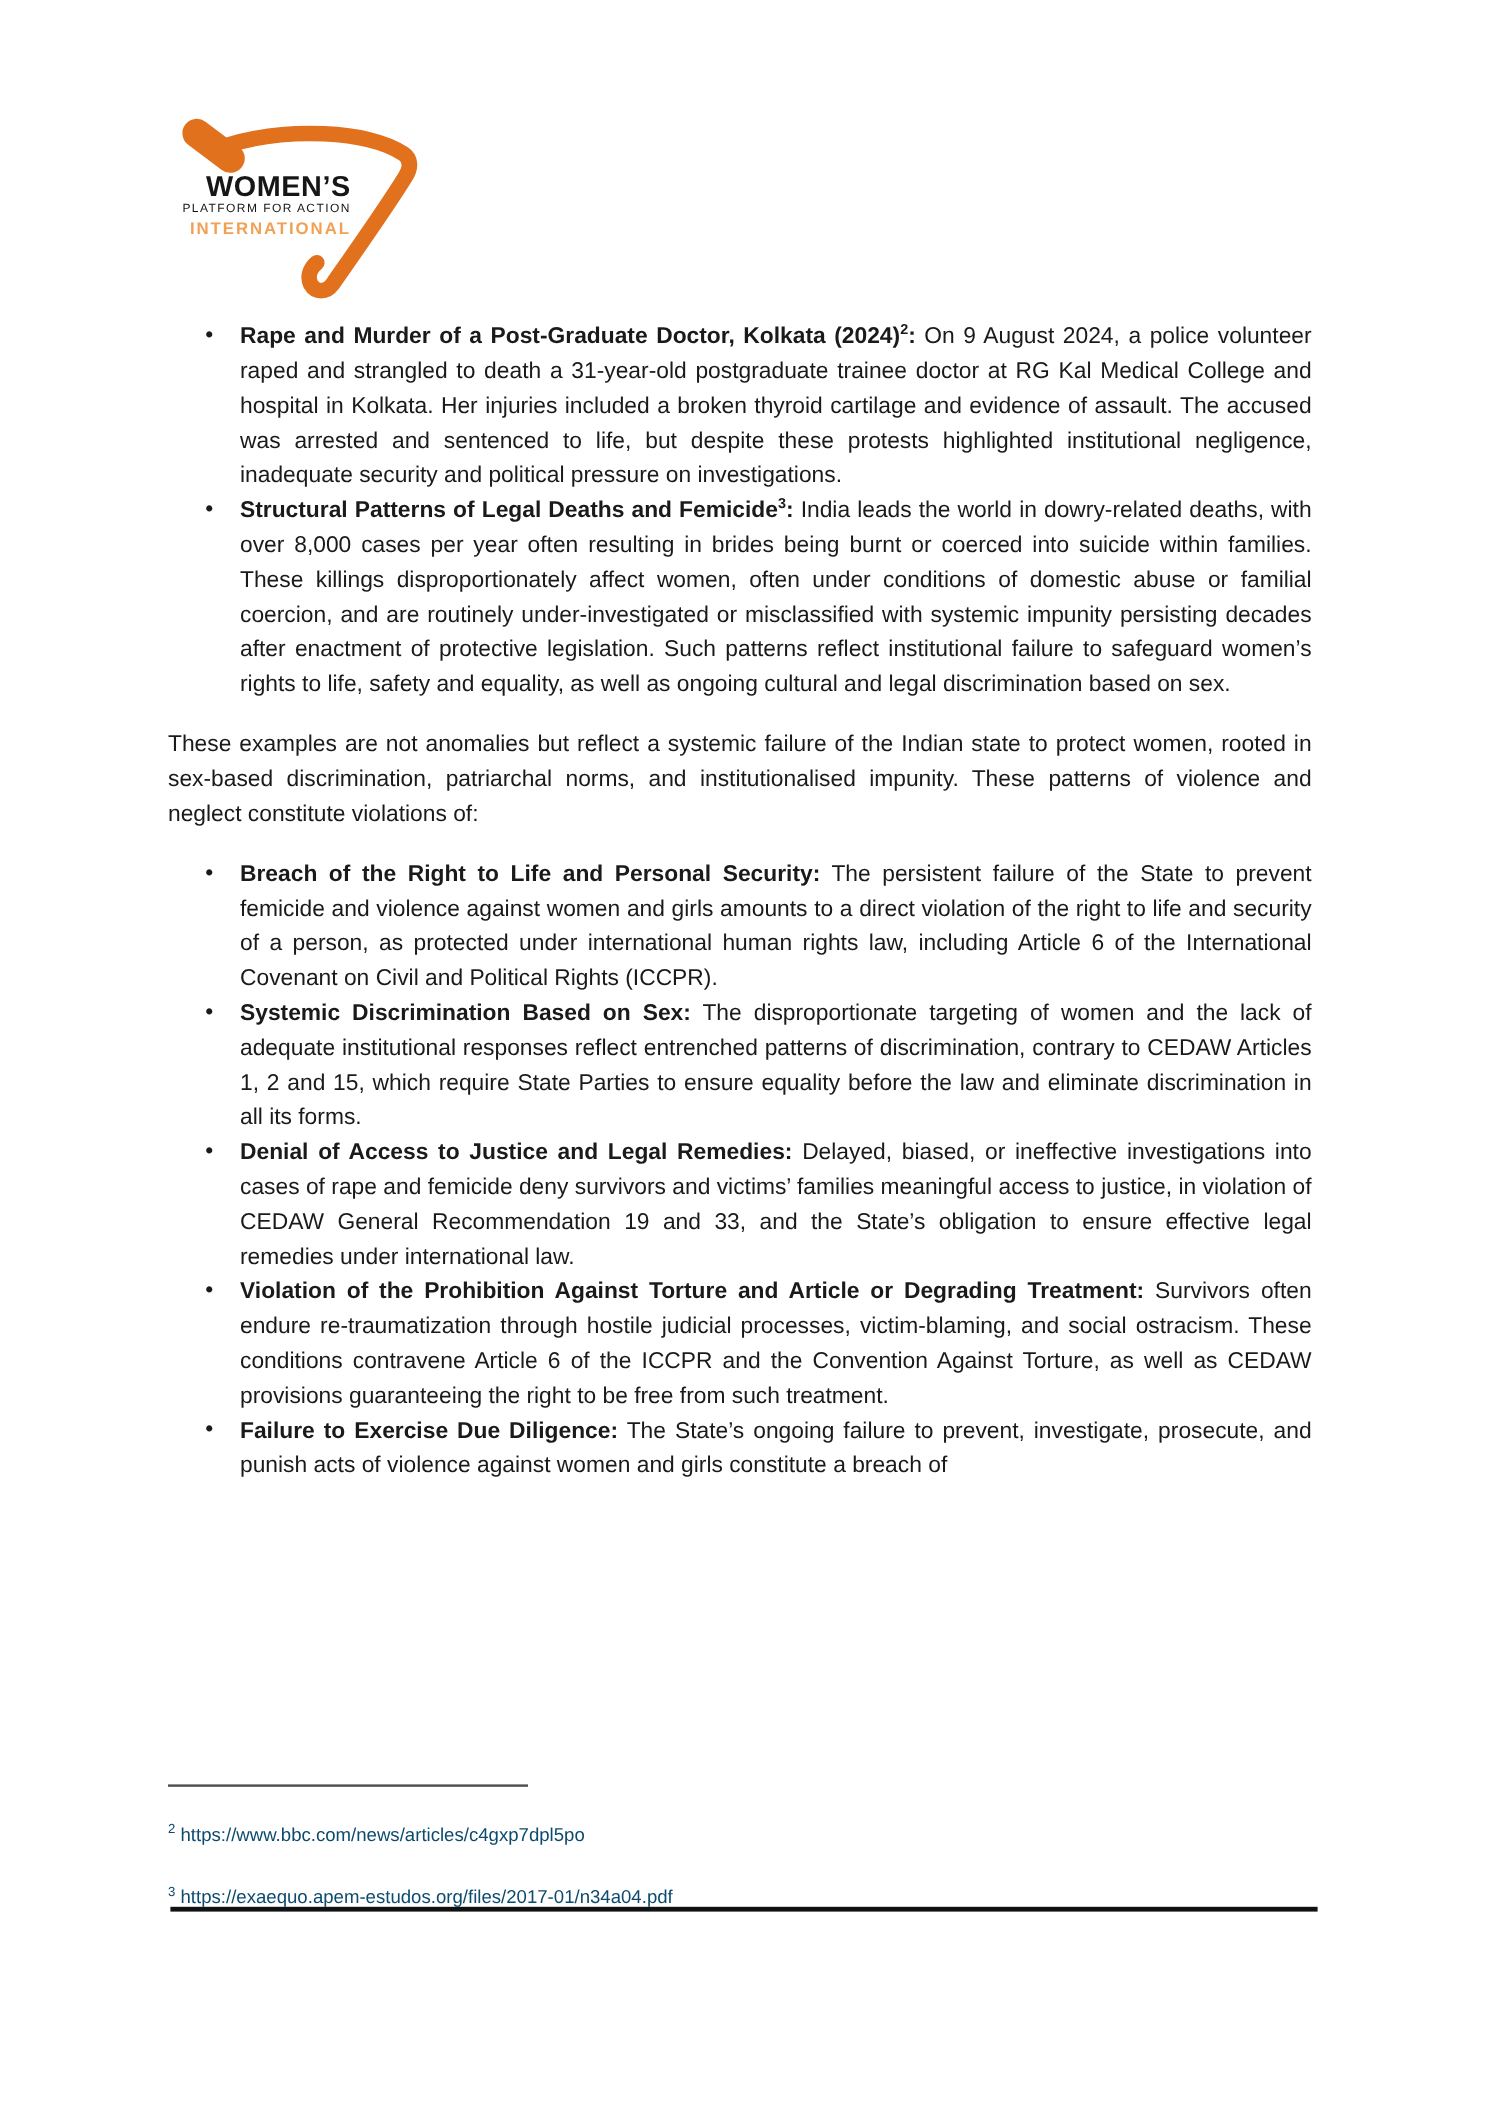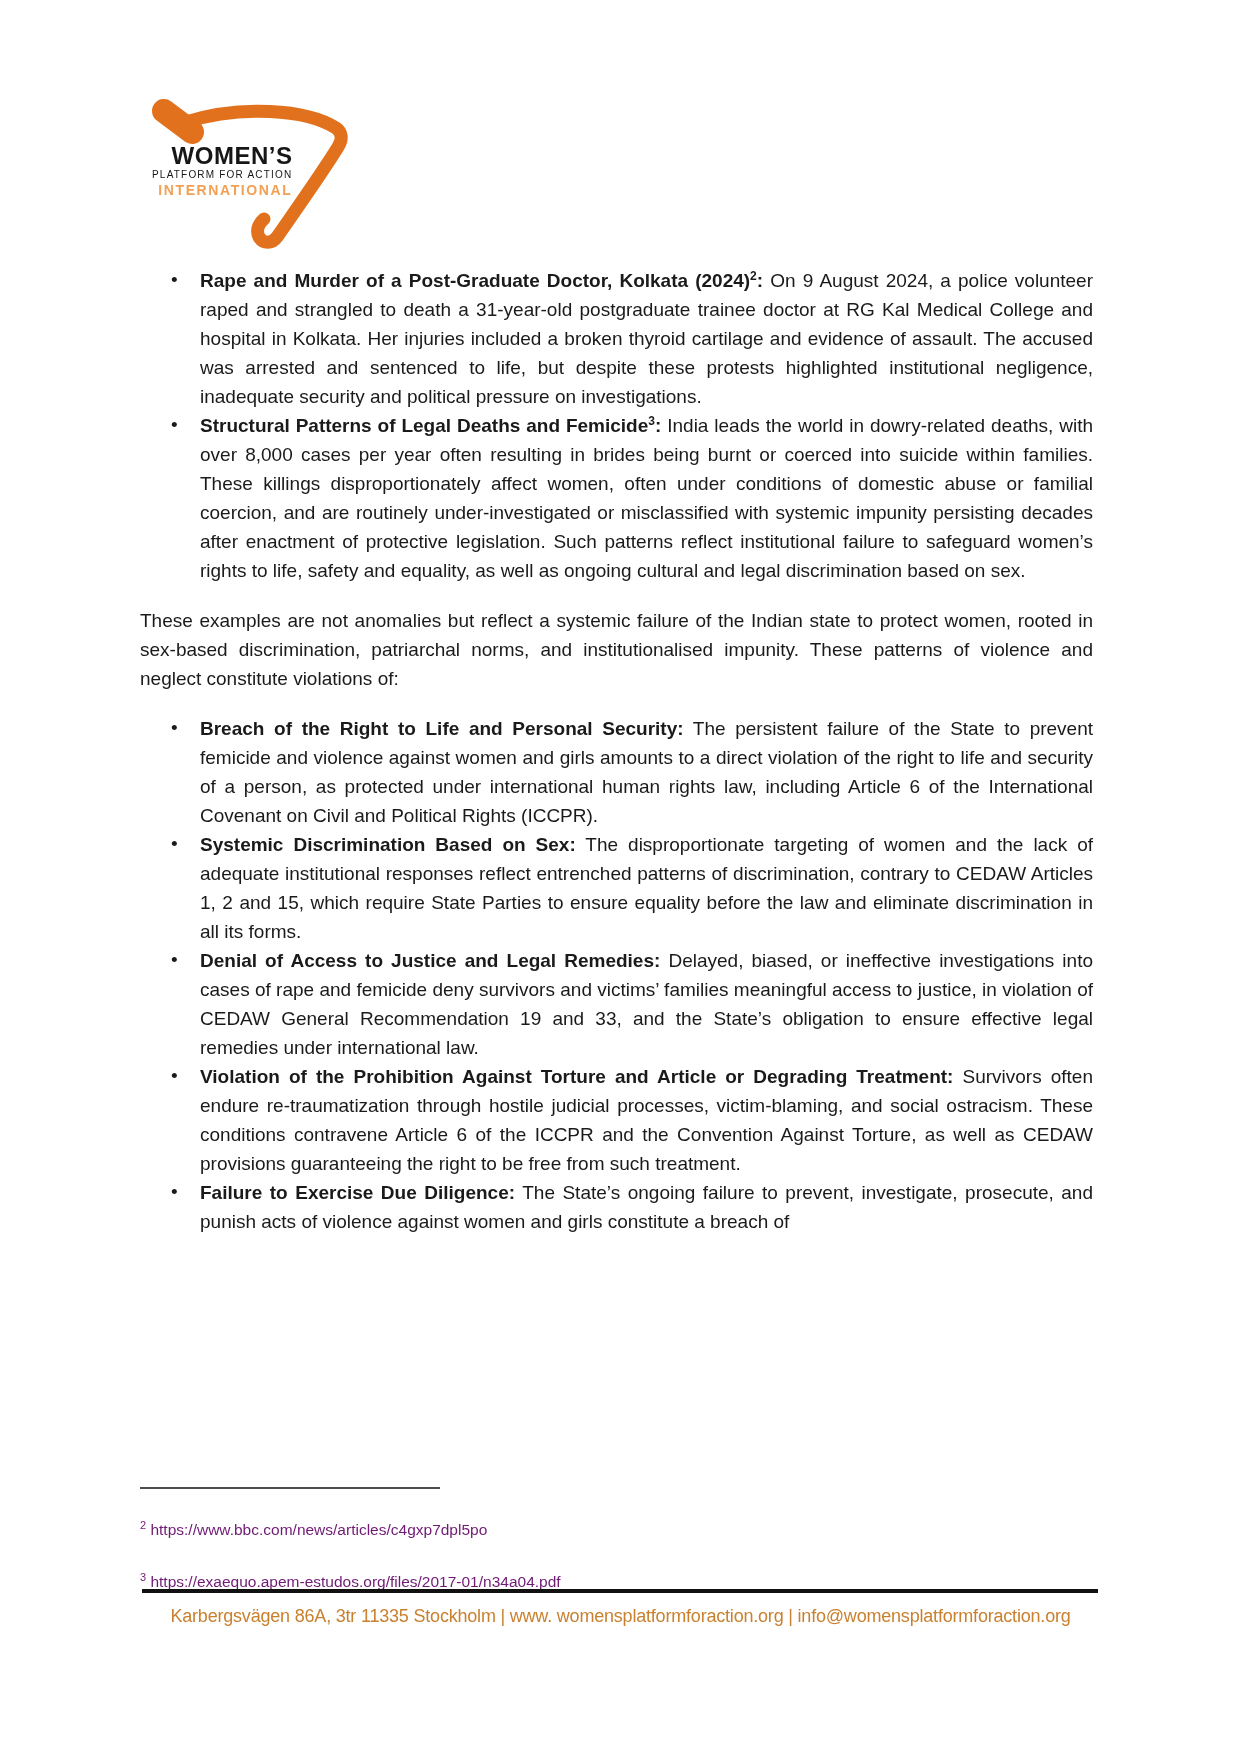--- a/index.html
+++ b/index.html
@@ -35,21 +35,21 @@
   .li { position:relative; padding-left:60px; }
   .li .dot { position:absolute; left:31px; top:-1px; }
   b { font-weight:700; }
   sup.fnref { font-size:12px; line-height:0; vertical-align:super; font-weight:700; }
   .block-gap { margin-bottom:21px; }
   .para { text-align:justify; }
 
   
   .footnotes { position:absolute; left:140px; top:1487px; width:900px; }
   .fn-sep { width:300px; height:2px; background:#4d4d4d; margin-bottom:14px; }
-  .fn { font-size:15.5px; line-height:22px; color:#701a75; margin-bottom:8px;margin-top:30px; }
+  .fn { font-size:15.5px; line-height:22px; color:#0c4a6e; margin-bottom:8px;margin-top:30px; }
   .fn sup { font-size:11px; line-height:0; vertical-align:super; }
 
   
   .footer-rule { position:absolute; left:142px; top:1589px; width:956px; height:4px; background:#111111; }
   .footer {
     position:absolute; left:60px; top:1601px; width:1121px;
     text-align:center; color:#C9802F;
     font-size:18px; line-height:30px; letter-spacing:-0.2px;
   }
 </style>
@@ -128,16 +128,15 @@
   <div class="footnotes">
     <div class="fn-sep"></div>
     <div class="fn"><sup>2</sup>
       <span>https://www.bbc.com/news/articles/c4gxp7dpl5po</span></div>
     <div class="fn"><sup>3</sup>
       <span>https://exaequo.apem-estudos.org/files/2017-01/n34a04.pdf</span></div>
   </div>
 
   <div class="footer-rule"></div>
   <div class="footer">
-    <div>Karbergsvägen 86A, 3tr 11335 Stockholm | www. womensplatformforaction.org | info@womensplatformforaction.org</div>
   </div>
 
 </div>
 
 </body></html>

